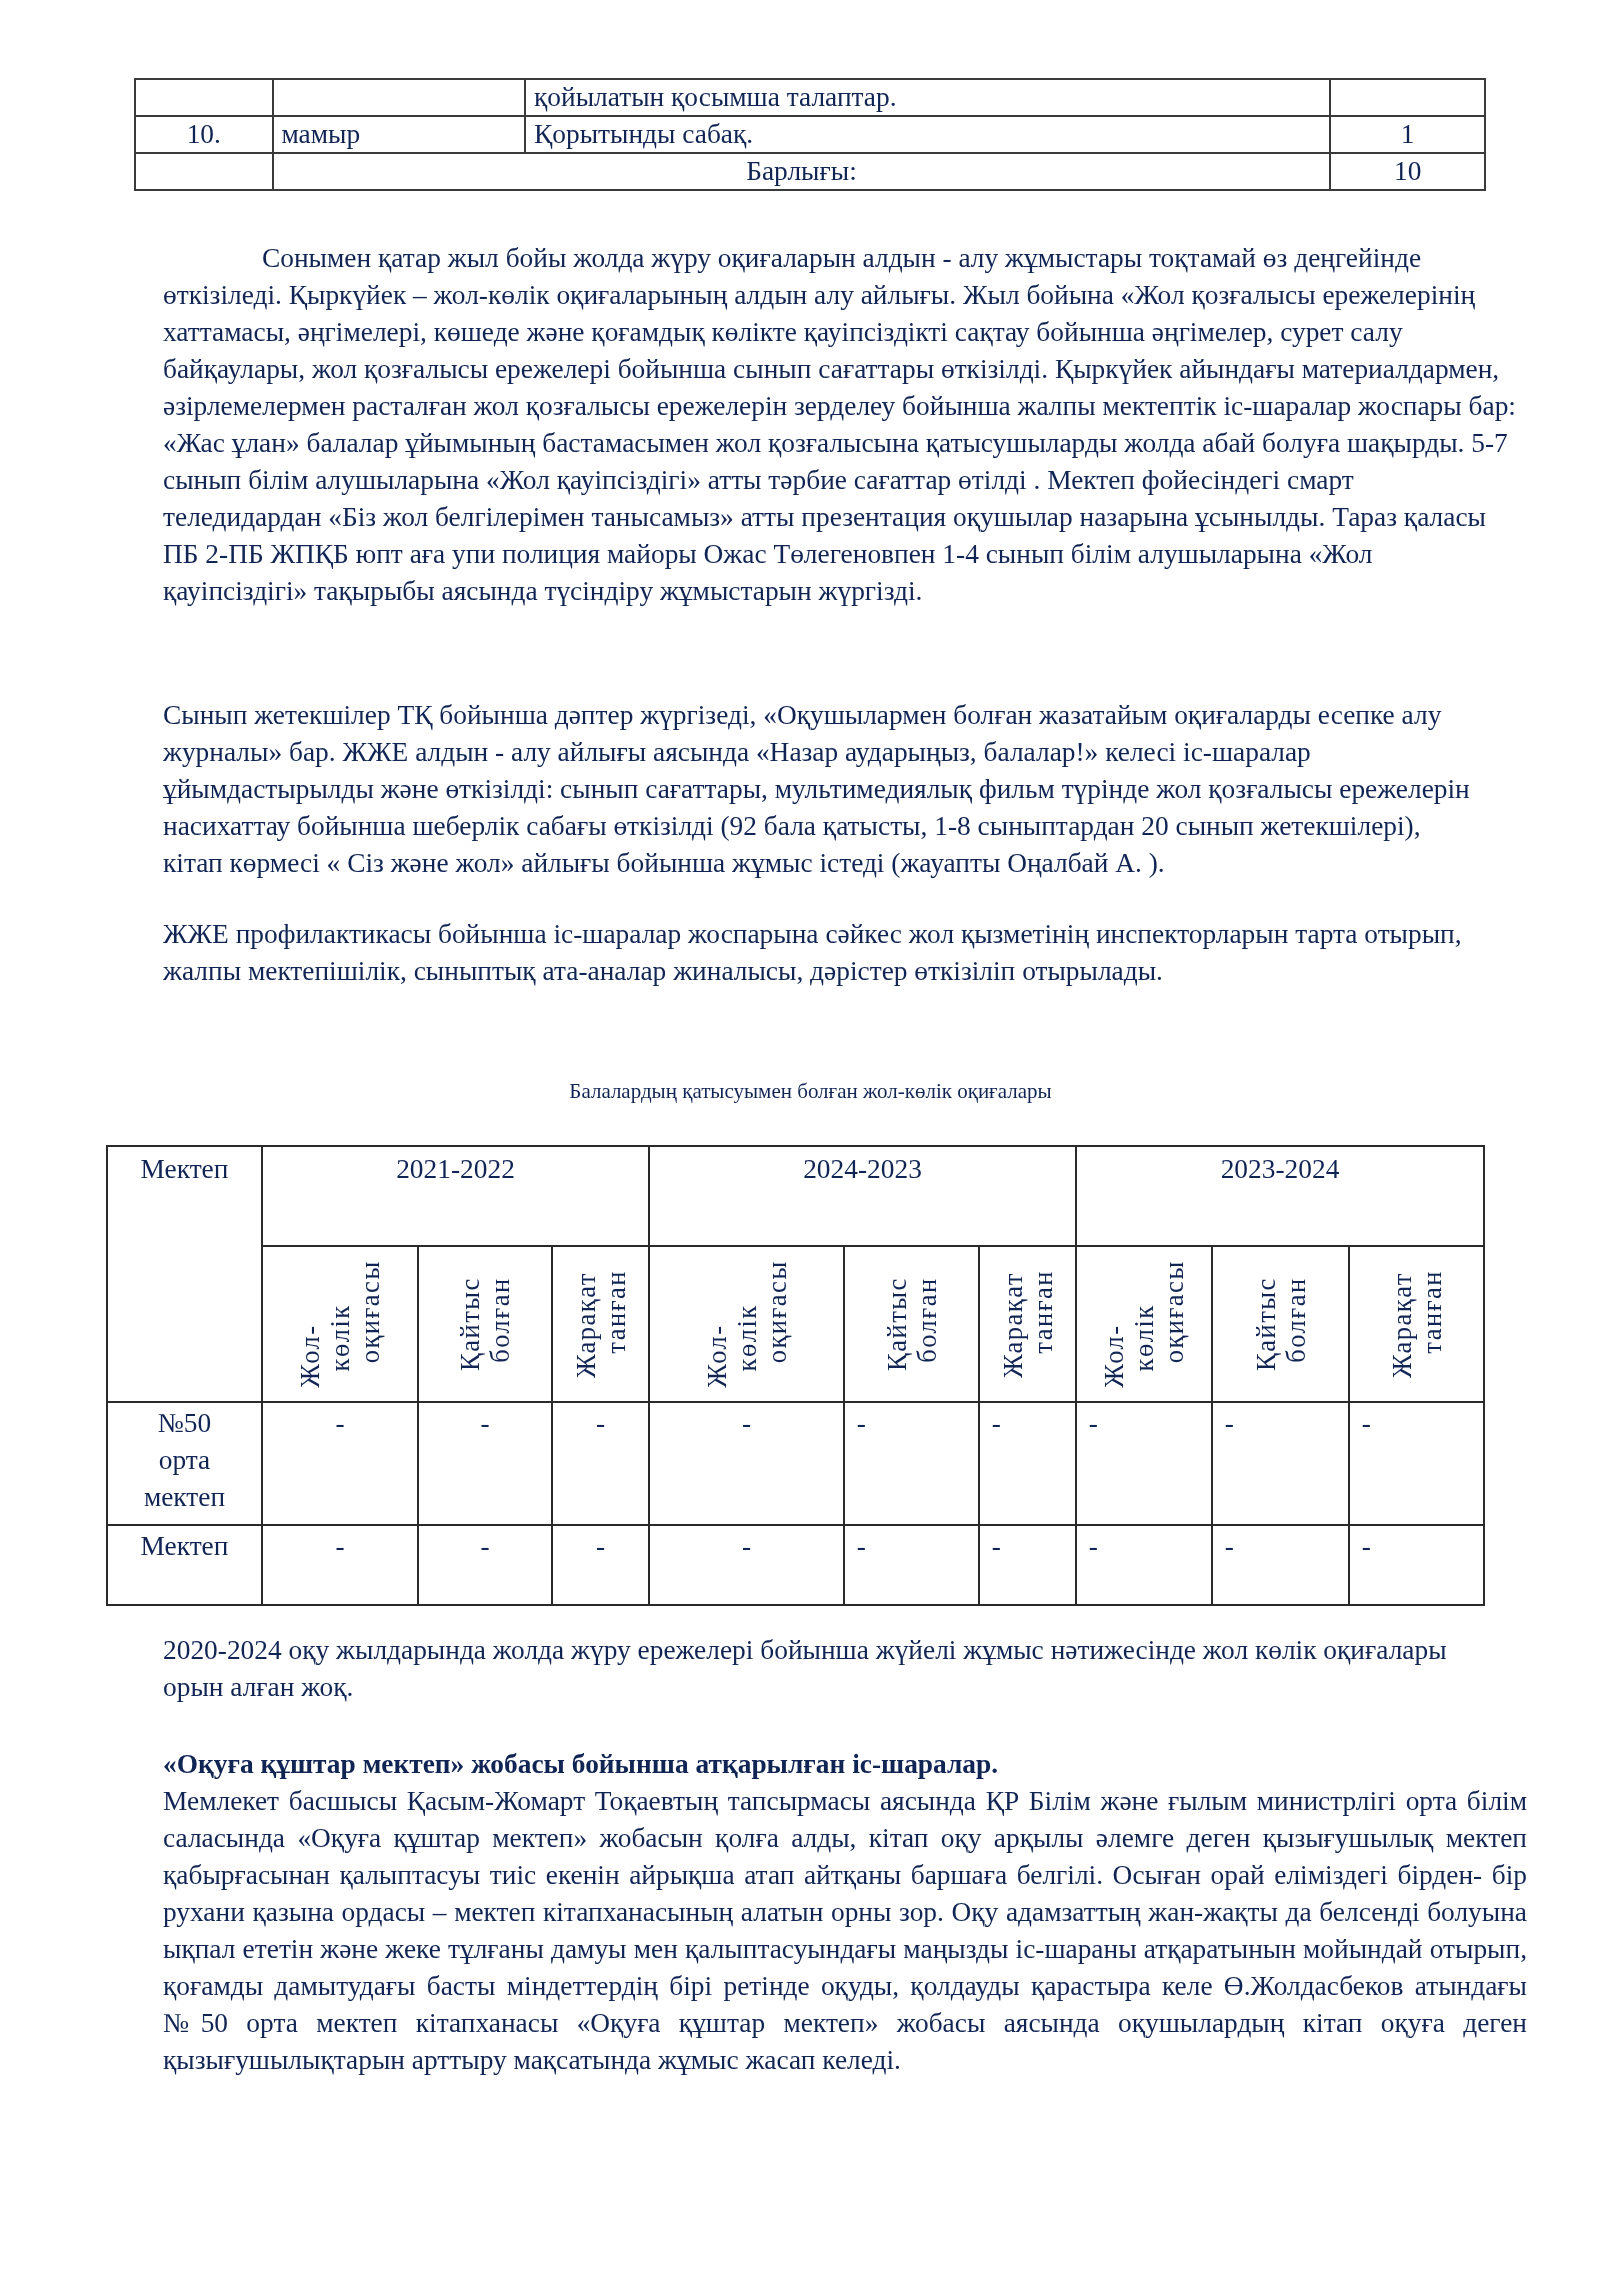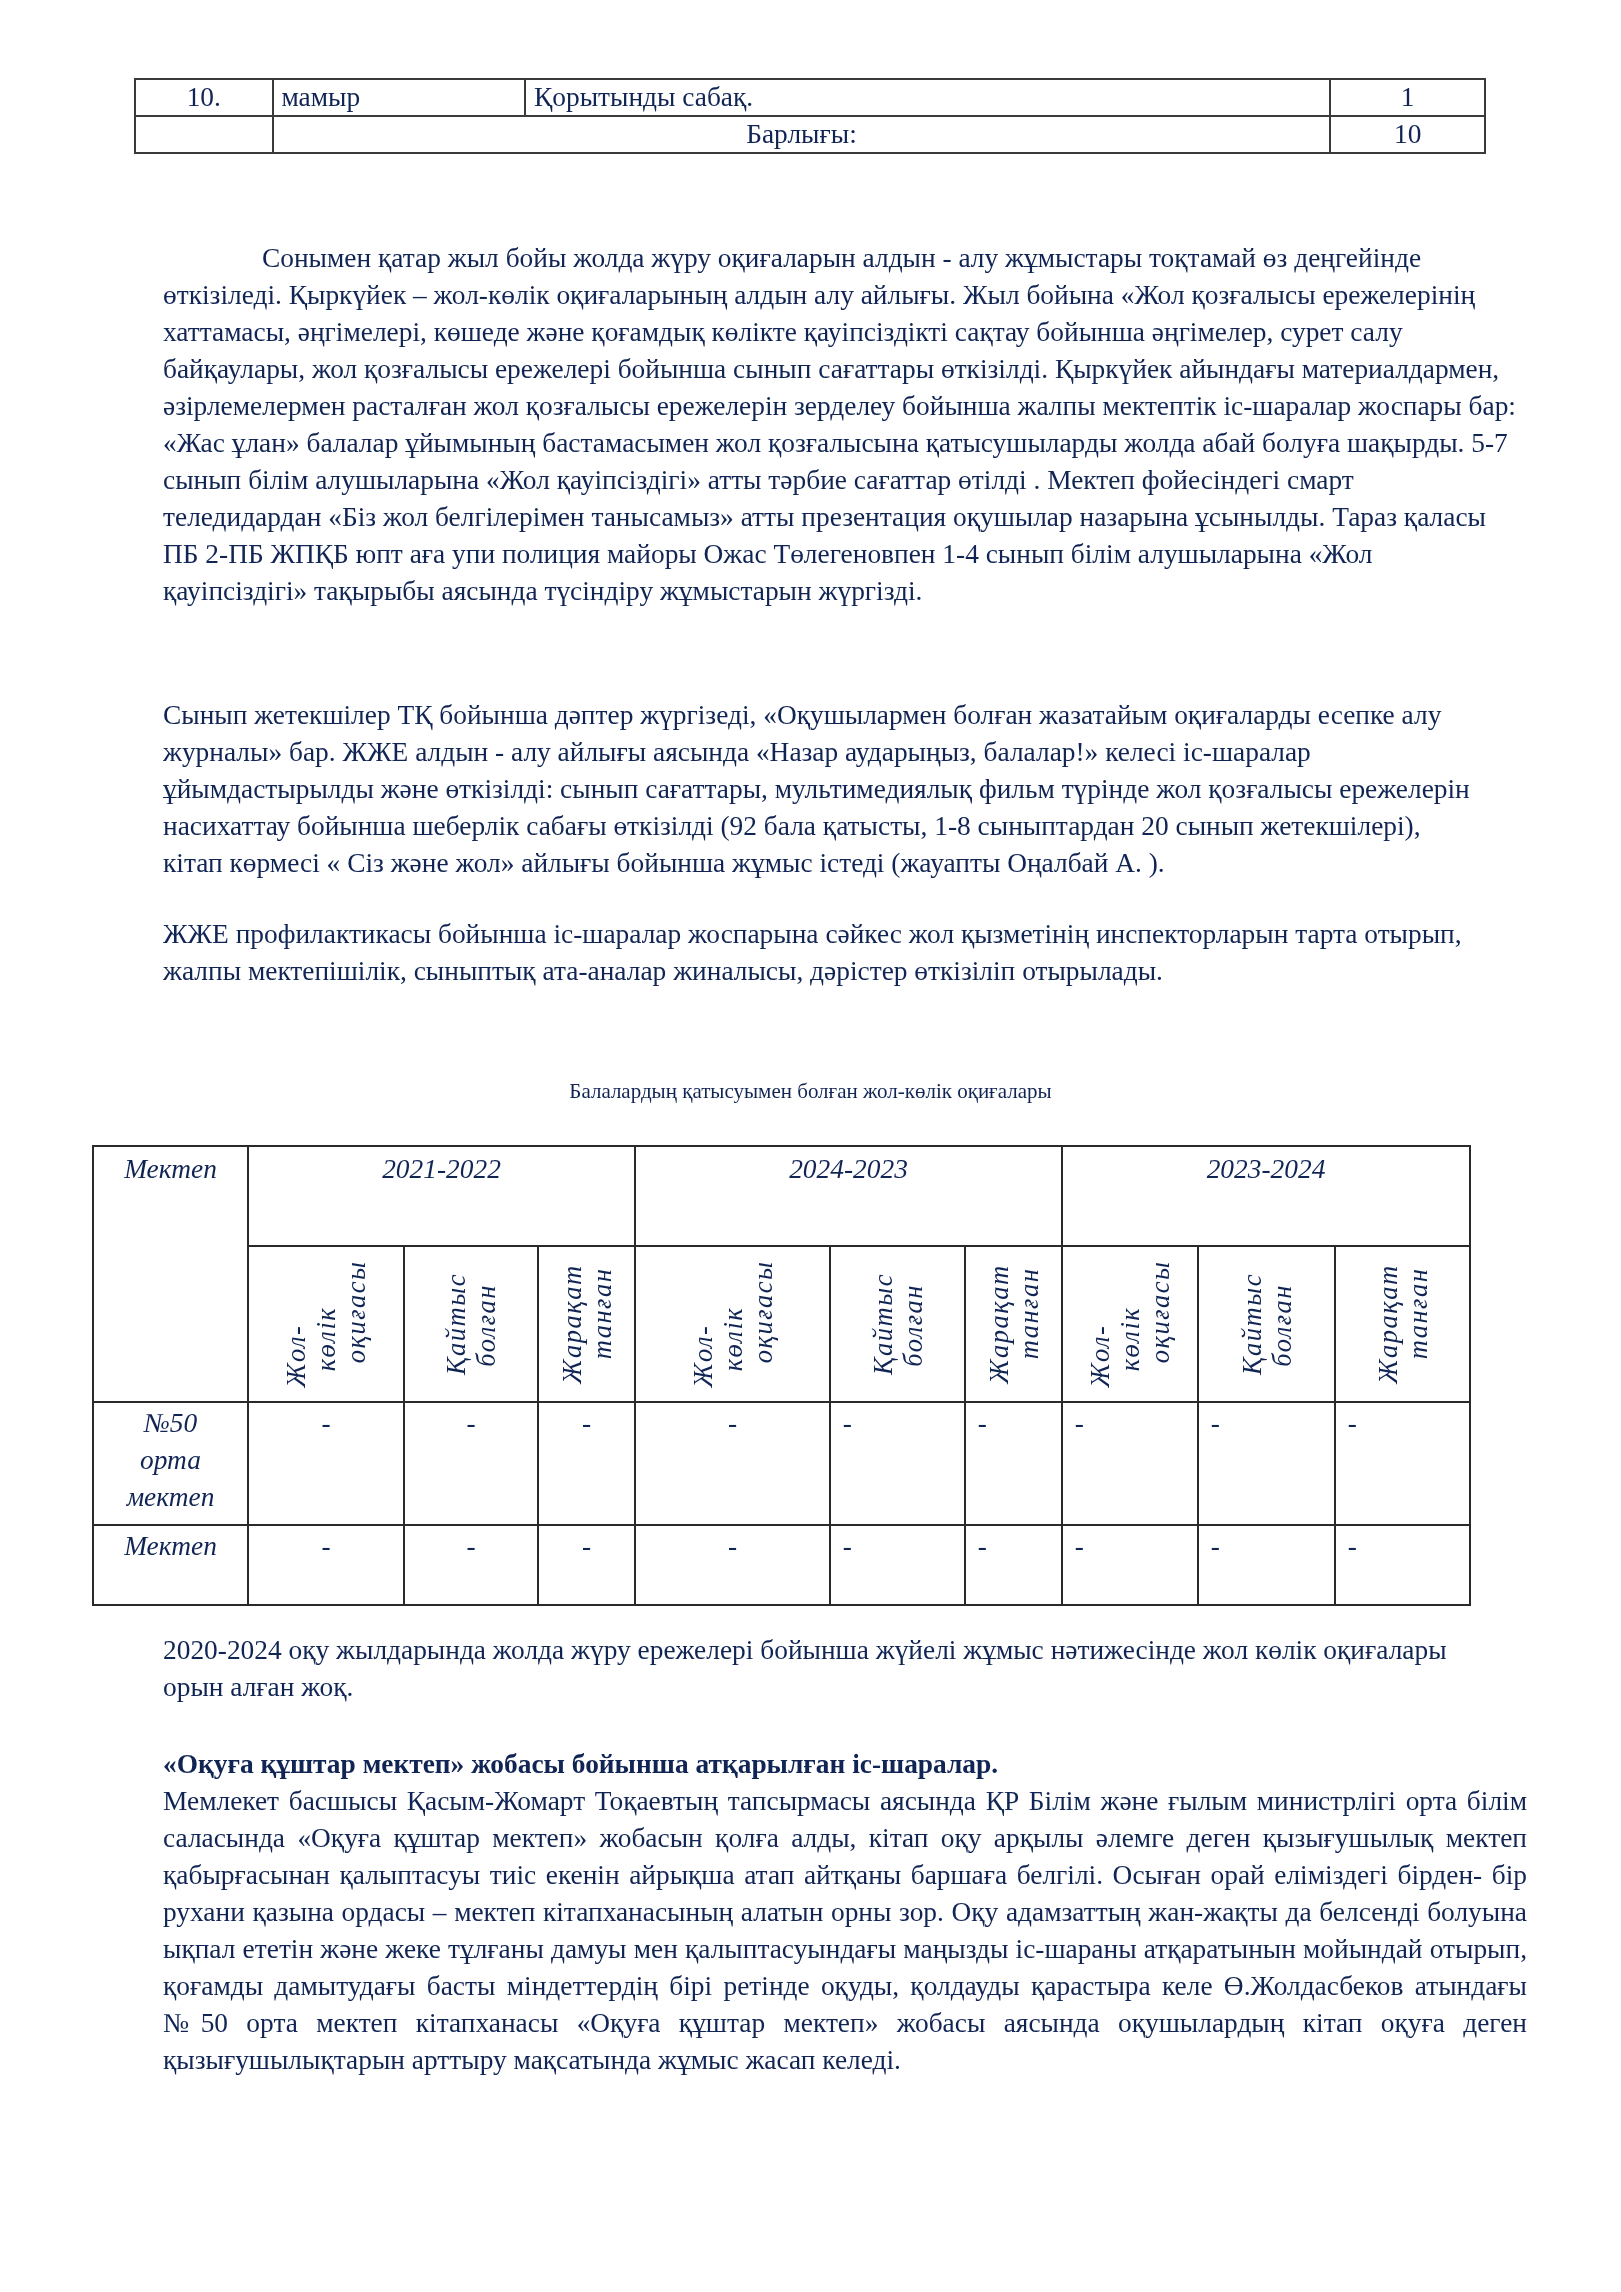--- a/index.html
+++ b/index.html
@@ -31,24 +31,23 @@
   .indent { text-indent: 99px; }
   .bold { font-weight: bold; }
 
   .caption {
     position: absolute; left: 0; width: 1621px; top: 1074px; text-align: center;
     font-size: 21px; line-height: 35px;
   }
 
   
   .inc-table {
-    position: absolute; left: 92px; top: 1145px;
+    position: absolute; left: 106px; top: 1145px;
     font-size: 27.4px;
     table-layout: fixed;
-    font-style: italic;
   }
   .inc-table td, .inc-table th {
     border: 2px solid #2a2a2a; padding: 0; font-weight: normal; vertical-align: top;
   }
   .inc-table .year { text-align: center; height: 92px; padding-top: 5.9px; line-height: 33px; }
   .inc-table .mektep-h { text-align: center; padding-top: 5.9px; line-height: 33px; }
   .inc-table .vcell { height: 154px; position: relative; }
   .vtext {
     position: absolute; left: 50%; top: 50%;
     transform: translate(-50%, -50%) rotate(-90deg);
@@ -62,20 +61,26 @@
   .inc-table .dash { text-align: center; padding-top: 3.9px; line-height: 33px; }
   .inc-table .dash.left { text-align: left; padding-left: 11.8px; }
 </style>
 </head>
 <body>
 
 <div class="page">
 
   <table class="plan-table">
     <tbody>
+        <tr>
+      <td class="num"></td>
+      <td class="month"></td>
+      <td class="topic">қойылатын қосымша талаптар.</td>
+      <td class="hours"></td>
+    </tr>
     <tr>
       <td class="num">10.</td>
       <td class="month">мамыр</td>
       <td class="topic">Қорытынды сабақ.</td>
       <td class="hours">1</td>
     </tr>
     <tr>
       <td class="num"></td>
       <td class="total-label" colspan="2">Барлығы:</td>
       <td class="hours">10</td>

